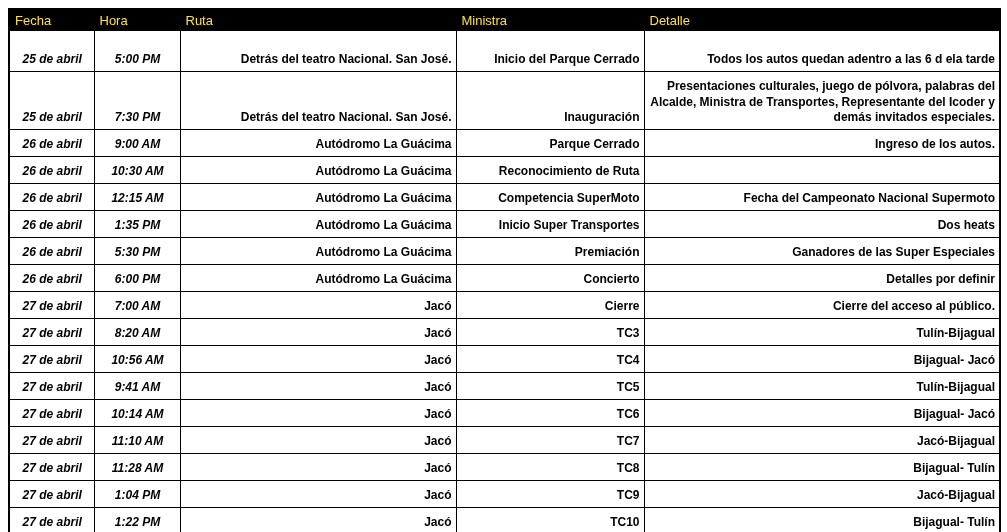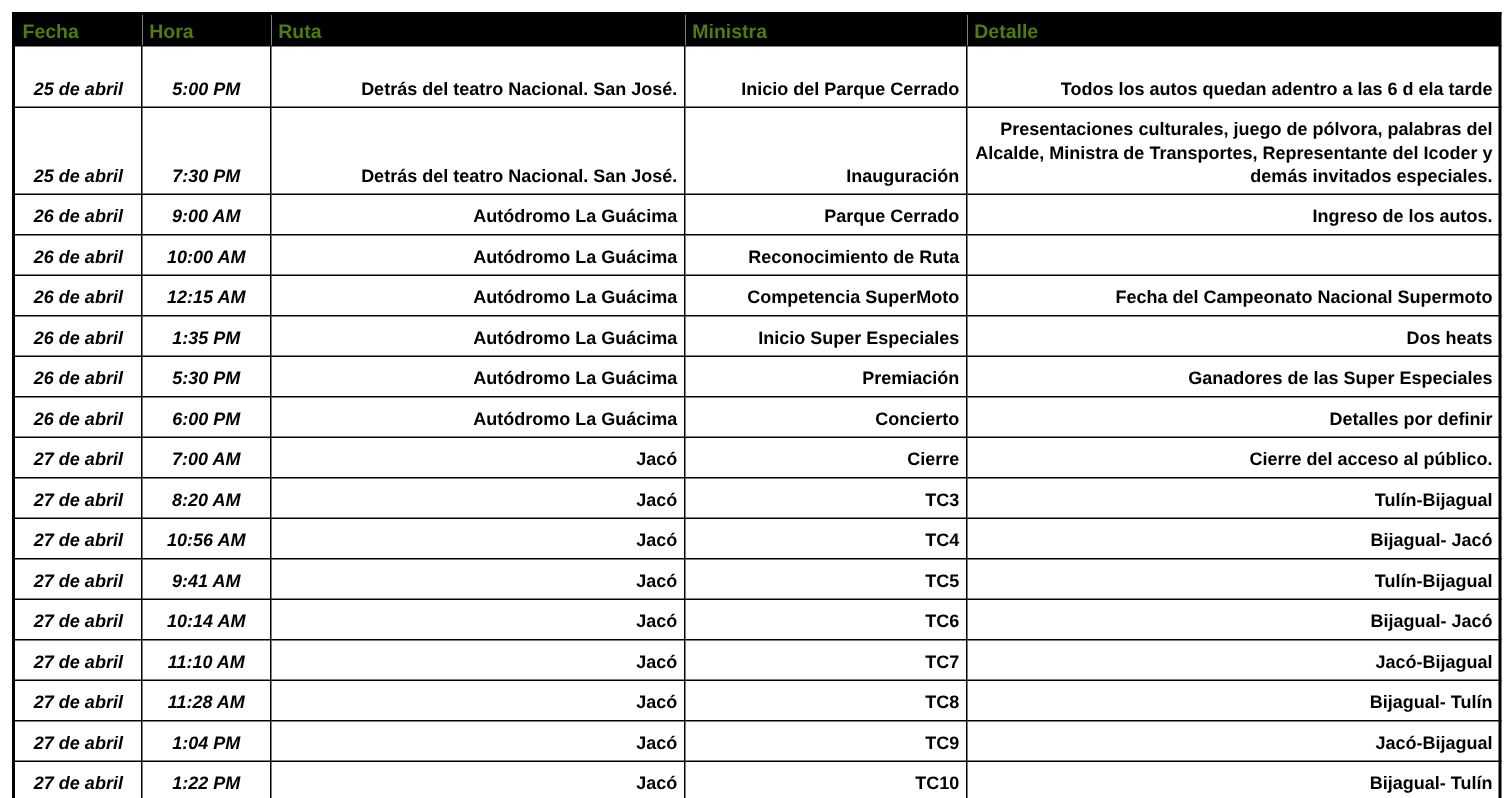--- a/index.html
+++ b/index.html
@@ -24,23 +24,23 @@
     width: 991px;
     border: 2px solid #000000;
   }
   col.c0 { width: 85px; }
   col.c1 { width: 86px; }
   col.c2 { width: 276px; }
   col.c3 { width: 188px; }
   col.c4 { width: 356px; }
   th {
     background: #000000;
-    color: #4d7c0f;
+    color: #fde047;
     font-size: 13px;
-    font-weight: bold;
+    font-weight: normal;
     text-align: left;
     vertical-align: middle;
     padding: 2px 4px 2px 5px;
     height: 16px;
     border: 1px solid #000000;
     overflow: hidden;
     white-space: nowrap;
   }
   td {
     border: 1px solid #000000;
@@ -98,37 +98,37 @@
           </tr>
           <tr>
             <td class="col-0">26 de abril</td>
             <td class="col-1">9:00 AM</td>
             <td class="col-2">Autódromo La Guácima</td>
             <td class="col-3">Parque Cerrado</td>
             <td class="col-4">Ingreso de los autos.</td>
           </tr>
           <tr>
             <td class="col-0">26 de abril</td>
-            <td class="col-1">10:00 AM</td>
+            <td class="col-1">10:30 AM</td>
             <td class="col-2">Autódromo La Guácima</td>
             <td class="col-3">Reconocimiento de Ruta</td>
             <td class="col-4"></td>
           </tr>
           <tr>
             <td class="col-0">26 de abril</td>
             <td class="col-1">12:15 AM</td>
             <td class="col-2">Autódromo La Guácima</td>
             <td class="col-3">Competencia SuperMoto</td>
             <td class="col-4">Fecha del Campeonato Nacional Supermoto</td>
           </tr>
           <tr>
             <td class="col-0">26 de abril</td>
             <td class="col-1">1:35 PM</td>
             <td class="col-2">Autódromo La Guácima</td>
-            <td class="col-3">Inicio Super Especiales</td>
+            <td class="col-3">Inicio Super Transportes</td>
             <td class="col-4">Dos heats</td>
           </tr>
           <tr>
             <td class="col-0">26 de abril</td>
             <td class="col-1">5:30 PM</td>
             <td class="col-2">Autódromo La Guácima</td>
             <td class="col-3">Premiación</td>
             <td class="col-4">Ganadores de las Super Especiales</td>
           </tr>
           <tr>

